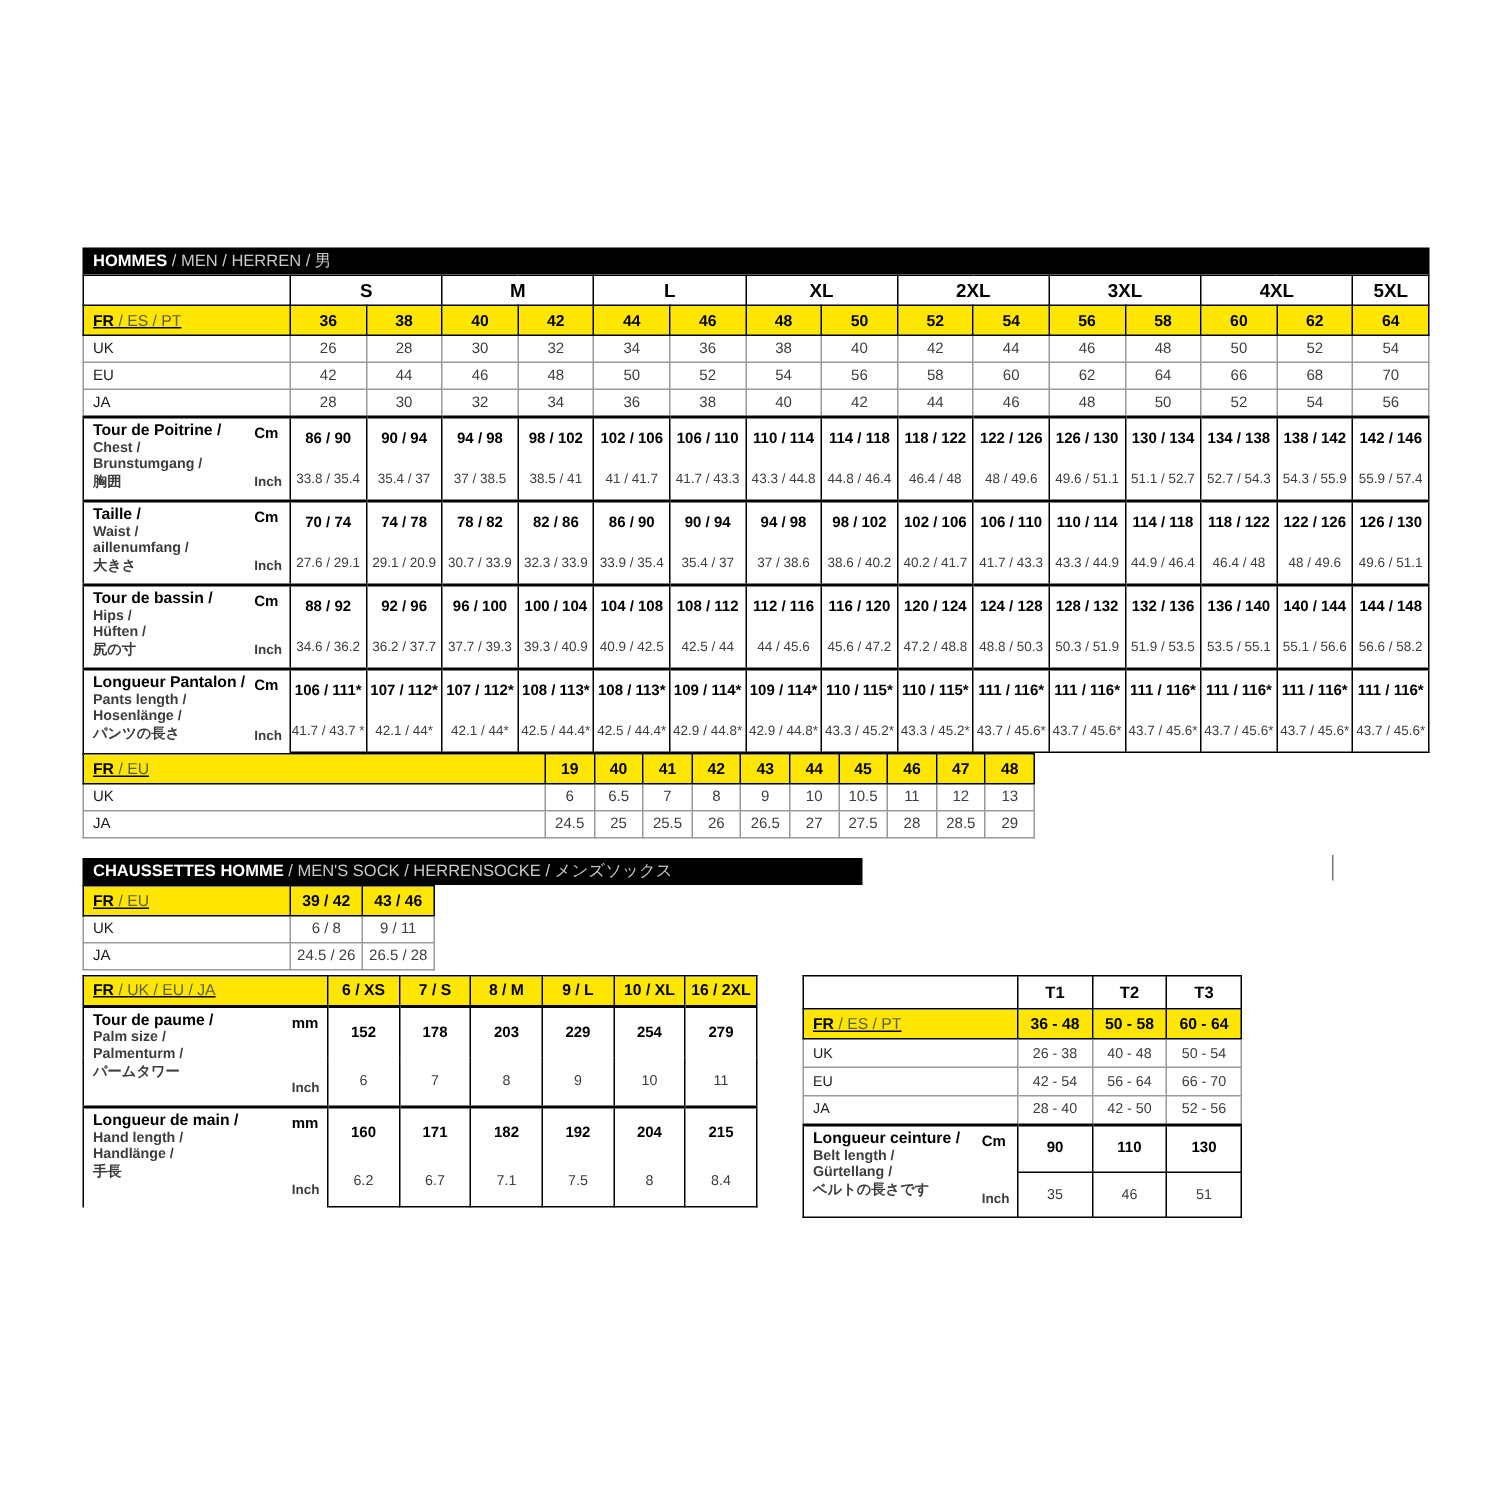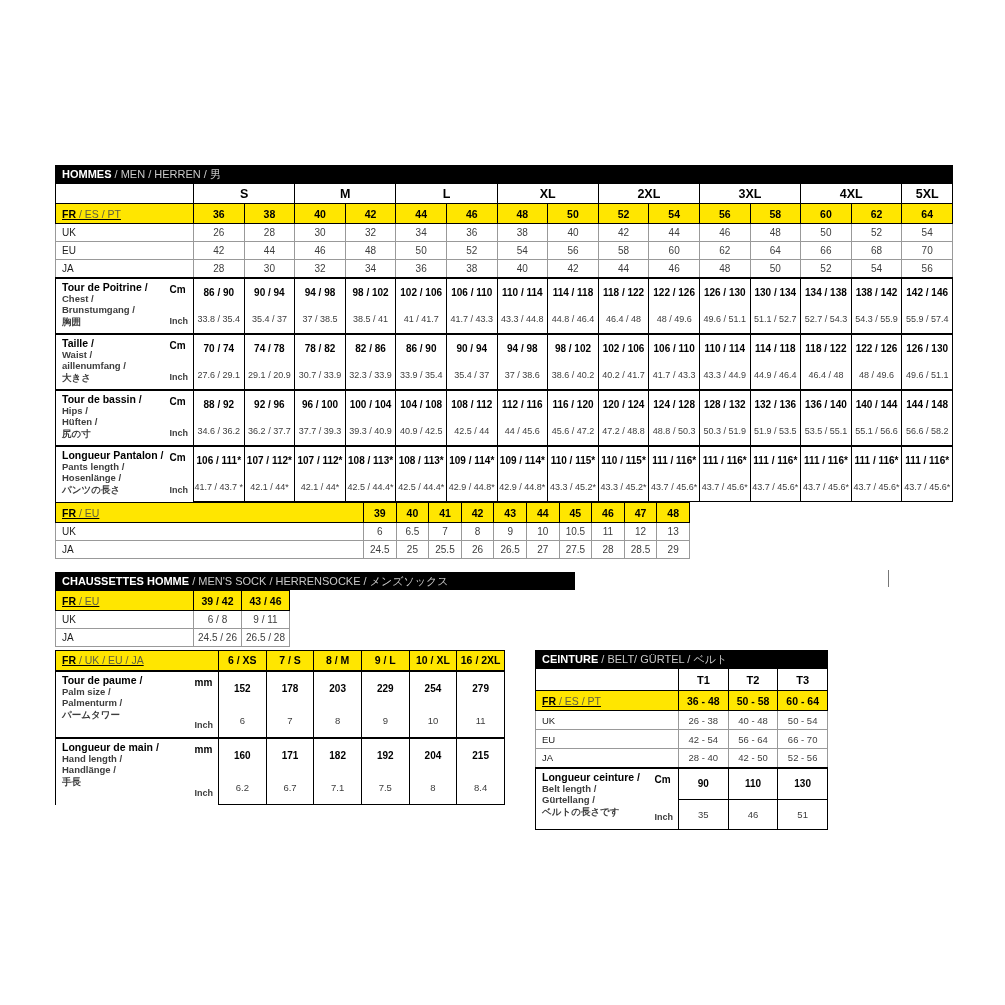--- a/index.html
+++ b/index.html
@@ -363,21 +363,21 @@
         <col>
         <col>
         <col>
         <col>
         <col>
         <col>
       </colgroup>
     <tbody>
         <tr class="yrow">
       <td class="ylabel"><span class="b">FR</span><span class="rest"> / EU</span></td>
-    <td>39</td>
+    <td>19</td>
           <td>40</td>
           <td>41</td>
           <td>42</td>
           <td>43</td>
           <td>44</td>
           <td>45</td>
           <td>46</td>
           <td>47</td>
           <td>48</td>
         </tr>
@@ -522,23 +522,20 @@
           <td>7.1</td>
           <td>7.5</td>
           <td>8</td>
           <td>8.4</td>
         </tr>
   </tbody>
     </table>
 </div>
 
 <div class="section" style="left:535px;top:650px;width:293px;">
-  <div class="titlebar">
-    <span class="tb-bold">CEINTURE</span><span class="tb-rest"> / BELT/ GÜRTEL / ベルト</span>
-  </div>
   <table>
     <colgroup>
         <col style="width:143px">
         <col>
         <col>
         <col>
       </colgroup>
     <tbody>
         <tr class="beltheadrow">
       <td></td>

